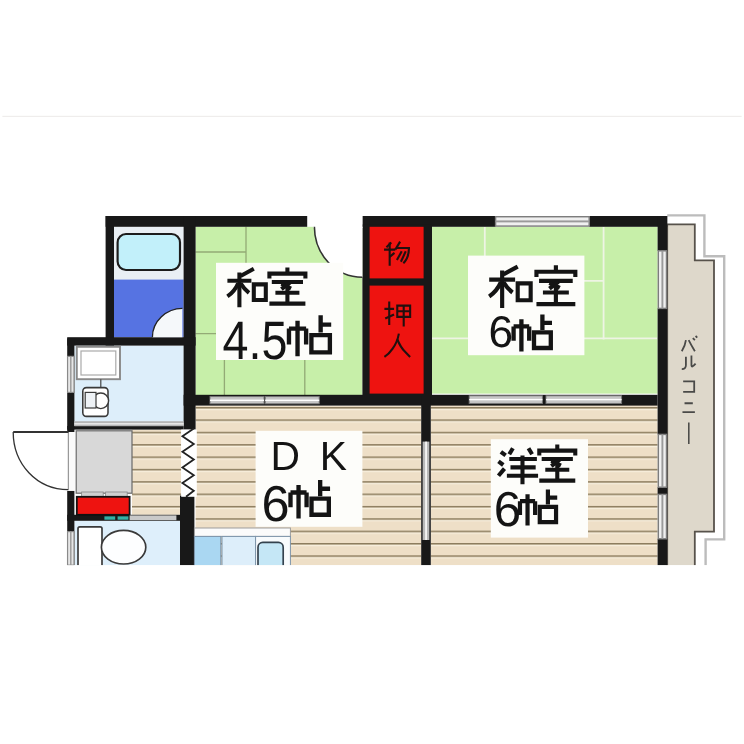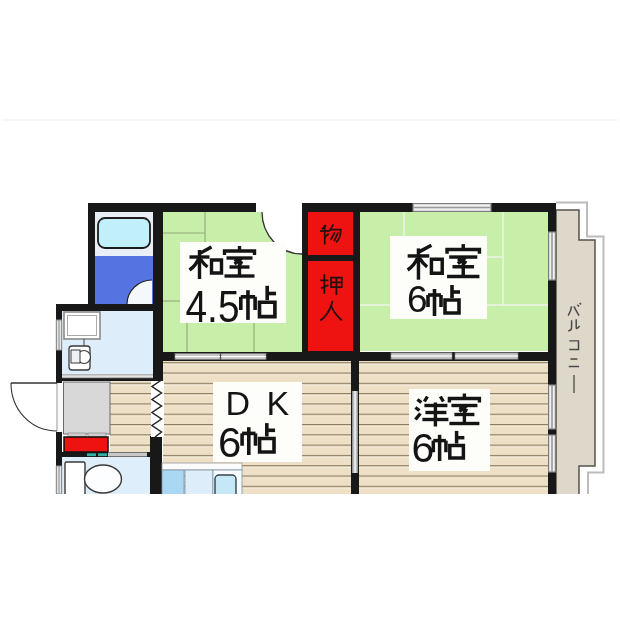--- a/index.html
+++ b/index.html
@@ -1,16 +1,16 @@
 <!DOCTYPE html>
 <html><head>
 <meta charset="utf-8">
 <style>
 html,body{margin:0;padding:0;background:#ffffff;}
-#wrap{position:relative;width:620px;height:471px;background:#ffffff;overflow:hidden;filter:blur(0.4px);margin-top:23px;}
+#wrap{position:relative;width:620px;height:471px;background:#ffffff;overflow:hidden;filter:blur(0.4px);}
 svg{display:block;}
 text{font-family:"Liberation Sans",sans-serif;fill:#141414;}
 </style>
 </head>
 <body>
 <div id="wrap">
 <svg width="620" height="620" viewBox="0 0 620 620" xmlns="http://www.w3.org/2000/svg">
 <defs>
   <pattern id="wood" width="20" height="10.3" patternUnits="userSpaceOnUse" patternTransform="translate(0,339.2)">
     <rect x="0" y="0" width="20" height="10.3" fill="#eedfc7"></rect>

